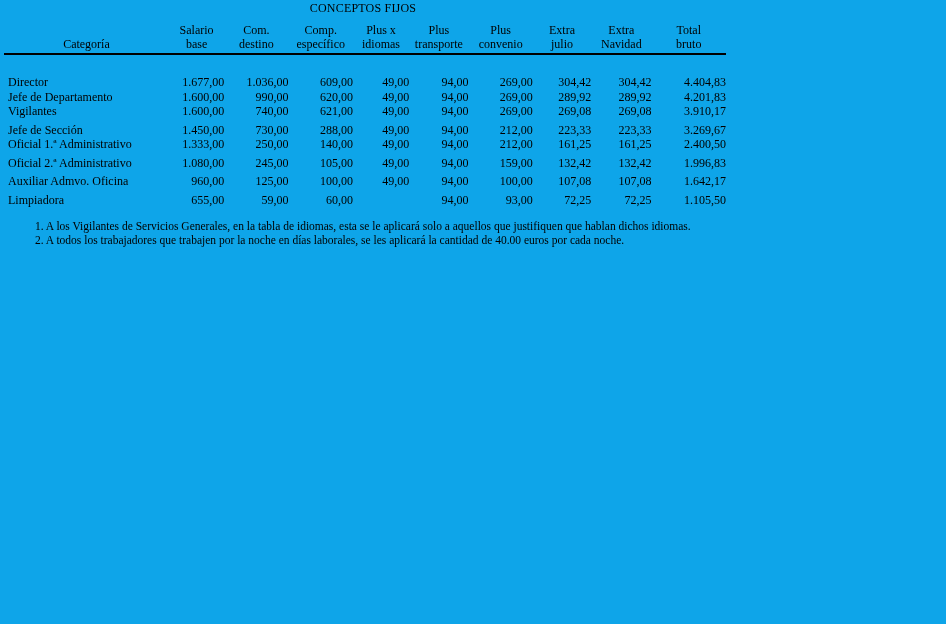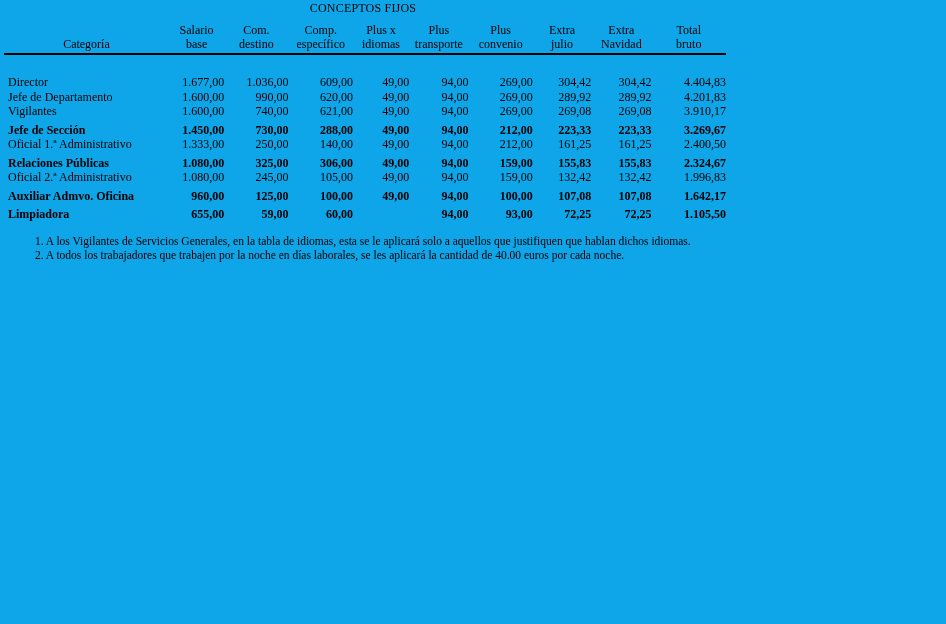--- a/index.html
+++ b/index.html
@@ -57,21 +57,21 @@
     height: 14.5px;
     padding: 0;
     text-align: right;
     white-space: nowrap;
   }
   table.fixed-concepts td.cat {
     text-align: left;
     padding-left: 4px;
   }
   tbody.first tr:first-child td { padding-top: 20px; }
-  tbody.gap tr:first-child td { padding-top: 4px; font-weight: bold; }
+  tbody.gap tr:first-child td { padding-top: 4px; }
   .notes {
     margin-left: 35px;
     margin-top: 12px;
     font-size: 11.5px;
     line-height: 14px;
   }
   .notes .note { white-space: nowrap; }
 </style>
 </head>
 <body>
@@ -197,32 +197,20 @@
           <td>49,00</td>
           <td>94,00</td>
           <td>212,00</td>
           <td>161,25</td>
           <td>161,25</td>
           <td>2.400,50</td>
         </tr>
       </tbody>
       <tbody class="gap">
         <tr>
-          <td class="cat">Relaciones Públicas</td>
-          <td>1.080,00</td>
-          <td>325,00</td>
-          <td>306,00</td>
-          <td>49,00</td>
-          <td>94,00</td>
-          <td>159,00</td>
-          <td>155,83</td>
-          <td>155,83</td>
-          <td>2.324,67</td>
-        </tr>
-        <tr>
           <td class="cat">Oficial 2.ª Administrativo</td>
           <td>1.080,00</td>
           <td>245,00</td>
           <td>105,00</td>
           <td>49,00</td>
           <td>94,00</td>
           <td>159,00</td>
           <td>132,42</td>
           <td>132,42</td>
           <td>1.996,83</td>

